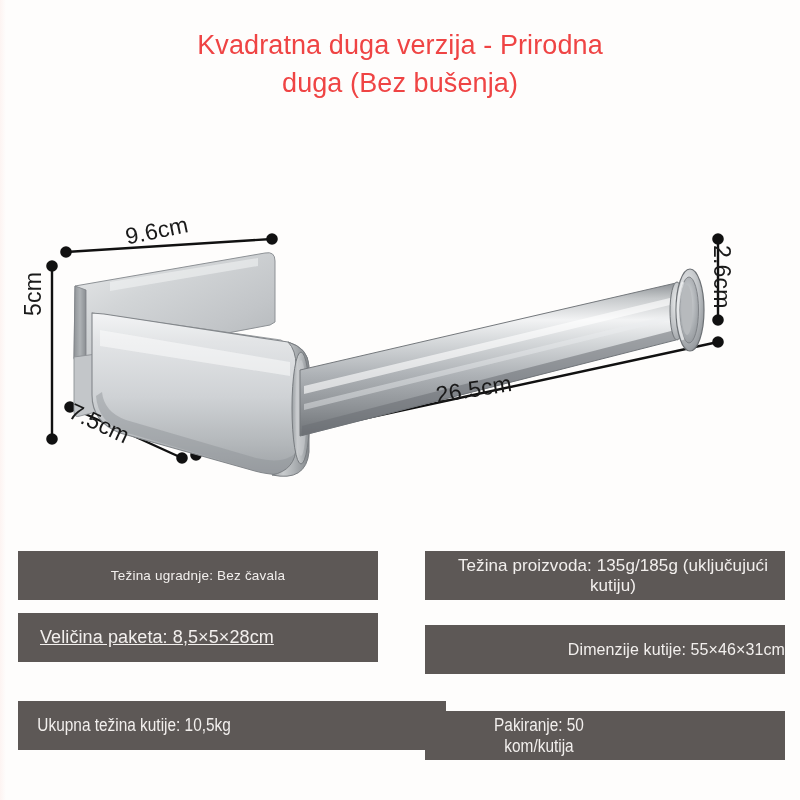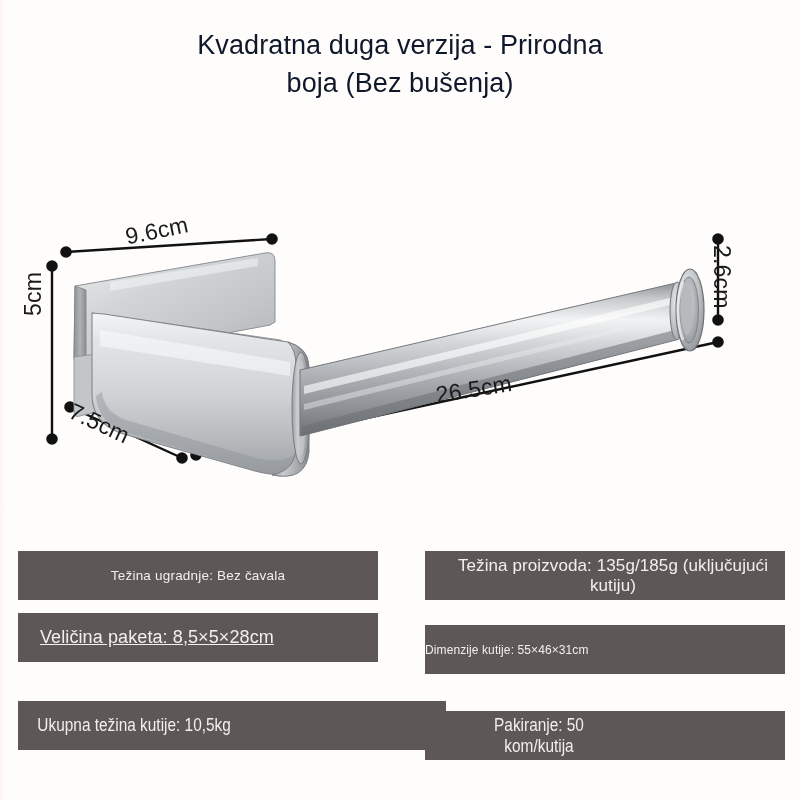--- a/index.html
+++ b/index.html
@@ -26,21 +26,21 @@
 
   
   .title {
     position: absolute;
     left: 0;
     top: 26px;
     width: 800px;
     text-align: center;
     font-size: 27px;
     line-height: 38px;
-    color: #0f172a;
+    color: #ef4444;
     font-weight: 400;
     letter-spacing: 0.1px;
     padding: 0 150px;
     box-sizing: border-box;
   }
 
   
   .product-figure {
     position: absolute;
     left: 0;
@@ -93,37 +93,37 @@
   
   .box-r2c1 { left: 18px;  top: 68px; width: 360px; height: 49px; text-decoration: underline; }
   .box-r2c2 { left: 425px; top: 80px; width: 360px; height: 49px; }
   
   .box-r3c1 { left: 18px;  top: 156px; width: 428px; height: 49px; }
   .box-r3c2 { left: 425px; top: 166px; width: 360px; height: 49px; }
 
   
   .t-small-center { font-size: 13.5px; text-align: center; letter-spacing: 0.2px; }
   .t-med-left     { font-size: 18px;   text-align: left;  padding-left: 22px; letter-spacing: 0.1px; }
-  .t-med-center   { font-size: 12px;   text-align: left; letter-spacing: 0.1px; }
+  .t-med-center   { font-size: 16px;   text-align: right; letter-spacing: 0.1px; }
   .t-med-wide     { font-size: 17px;   text-align: center;  padding-left: 16px; letter-spacing: 0.1px; }
   .t-cond-left    { font-size: 17.5px; text-align: left;  padding-left: 22px;
                     transform: scaleX(0.88); transform-origin: left center; }
   .t-cond-center  { font-size: 17.5px; text-align: center; line-height: 21px;
                     transform: scaleX(0.88); transform-origin: center center;
                     padding-right: 150px; }
 </style>
 </head>
 <body>
 
 <div class="page-tint"></div>
 
 <div class="title">
   <span>Kvadratna duga verzija - Prirodna</span>
   <br>
-  <span>boja (Bez bušenja)</span>
+  <span>duga (Bez bušenja)</span>
 </div>
 
 <div class="product-figure">
 
   <svg viewBox="0 0 800 310" xmlns="http://www.w3.org/2000/svg">
     <defs>
 
       <linearGradient id="gPlate" x1="0" y1="0" x2="1" y2="1">
         <stop offset="0%" stop-color="#e9eaeb"></stop>
         <stop offset="35%" stop-color="#d2d5d7"></stop>

